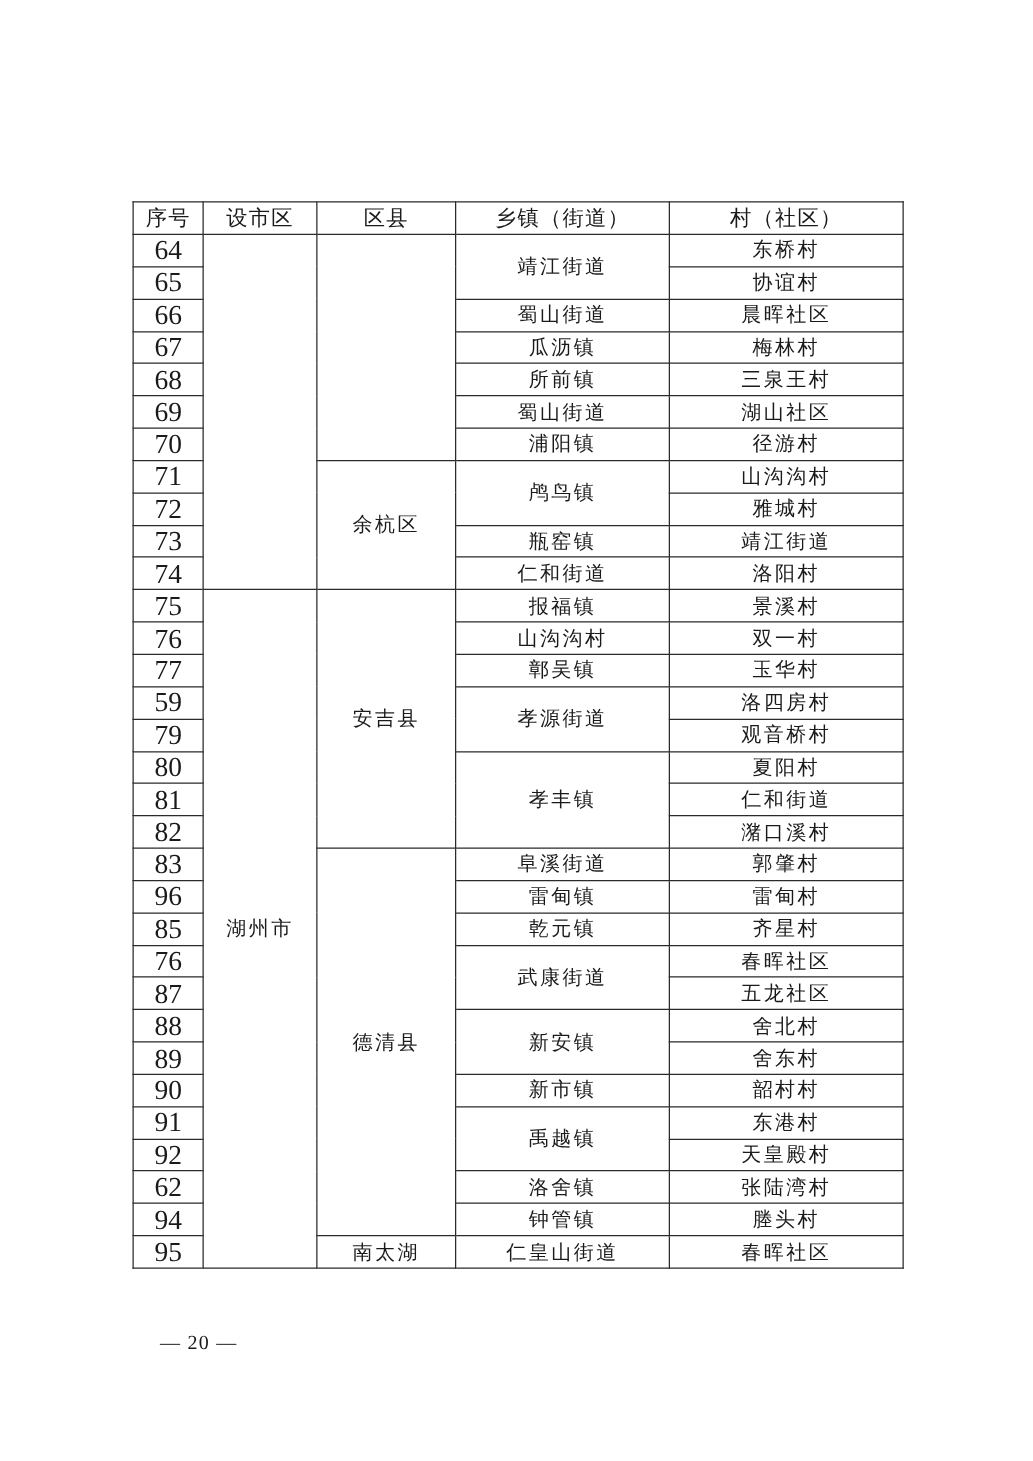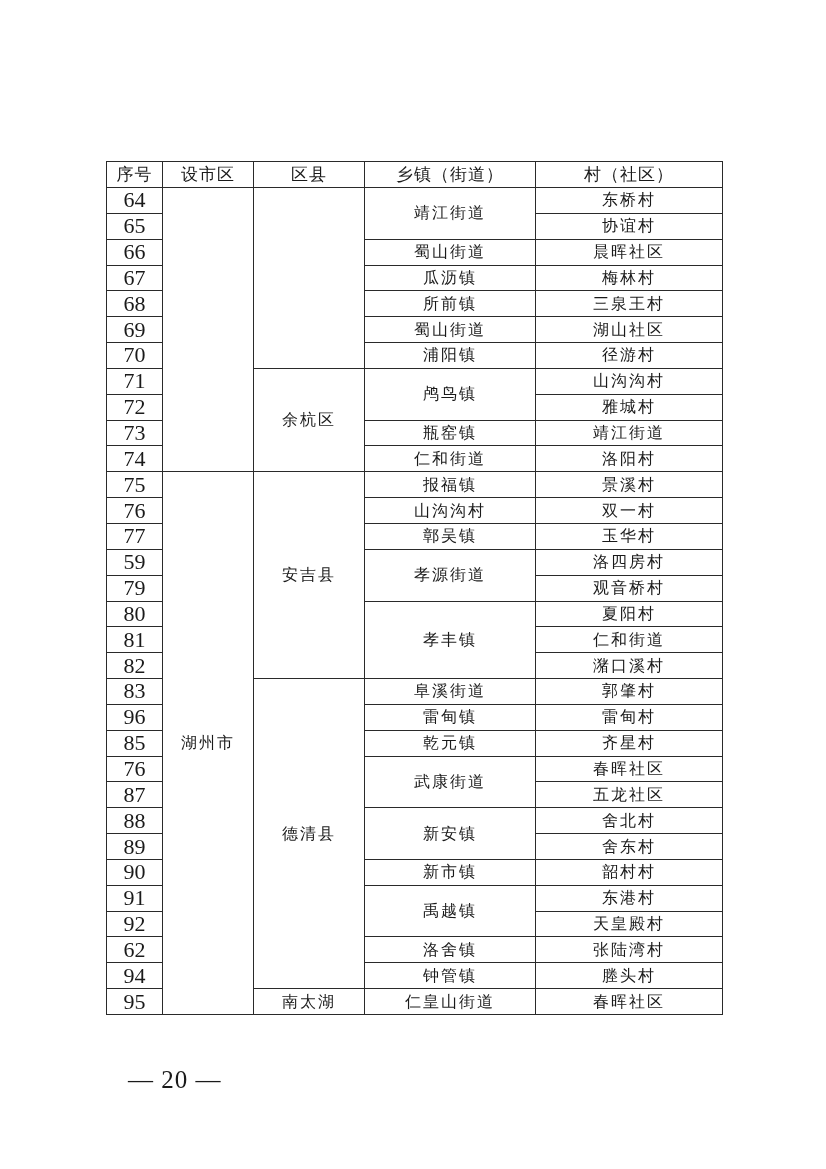--- a/index.html
+++ b/index.html
@@ -12,21 +12,21 @@
   #tbl col.c2 { width: 111px; }
   #tbl col.c3 { width: 171px; }
   #tbl col.c4 { width: 187px; }
   #tbl th, #tbl td { border: 1px solid #2a2a2a; padding: 0; text-align: center;
          vertical-align: middle; overflow: hidden; white-space: nowrap; }
   #tbl th { height: 25px; font-family: "DejaVu Sans", "Liberation Sans", sans-serif;
          font-size: 17px; font-weight: normal; letter-spacing: 1px; }
   #tbl td { height: 24.85px; font-size: 16px; letter-spacing: 2px; line-height: 1; }
   #tbl td.num { font-family: "Liberation Serif", serif; font-size: 22px; letter-spacing: 0; }
   .footer { position: absolute; left: 128px; top: 1066px; font-family: "Liberation Serif", serif;
-         font-size: 25px; color: #1a1a1a; letter-spacing: 1px; }
+         font-size: 16px; color: #1a1a1a; letter-spacing: 1px; }
 </style>
 </head>
 <body>
 
 <table id="tbl">
   <colgroup>
       <col class="c0">
       <col class="c1">
       <col class="c2">
       <col class="c3">

